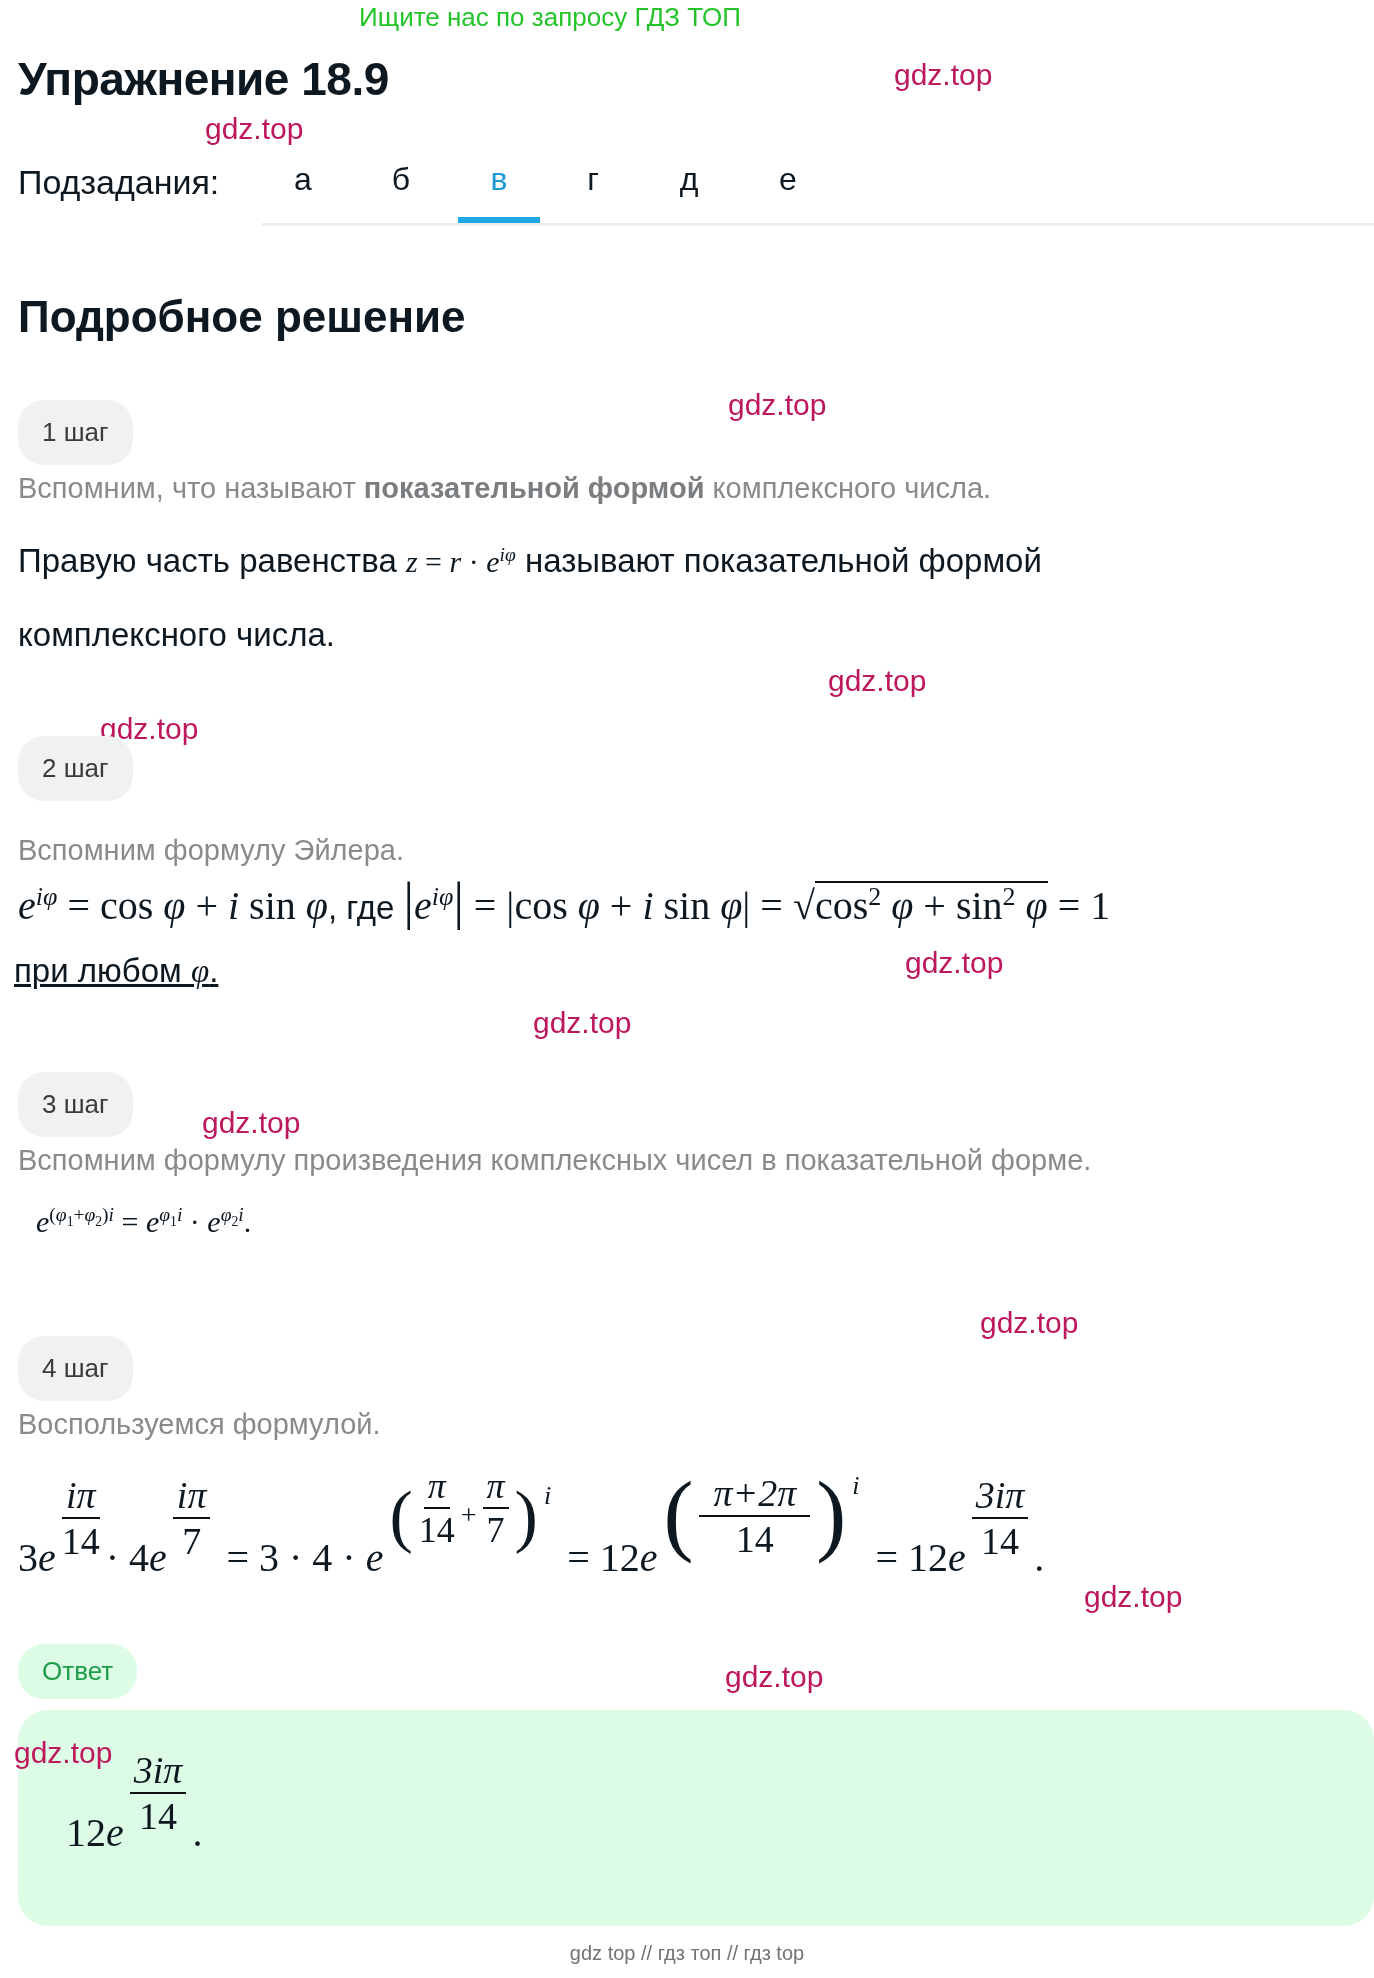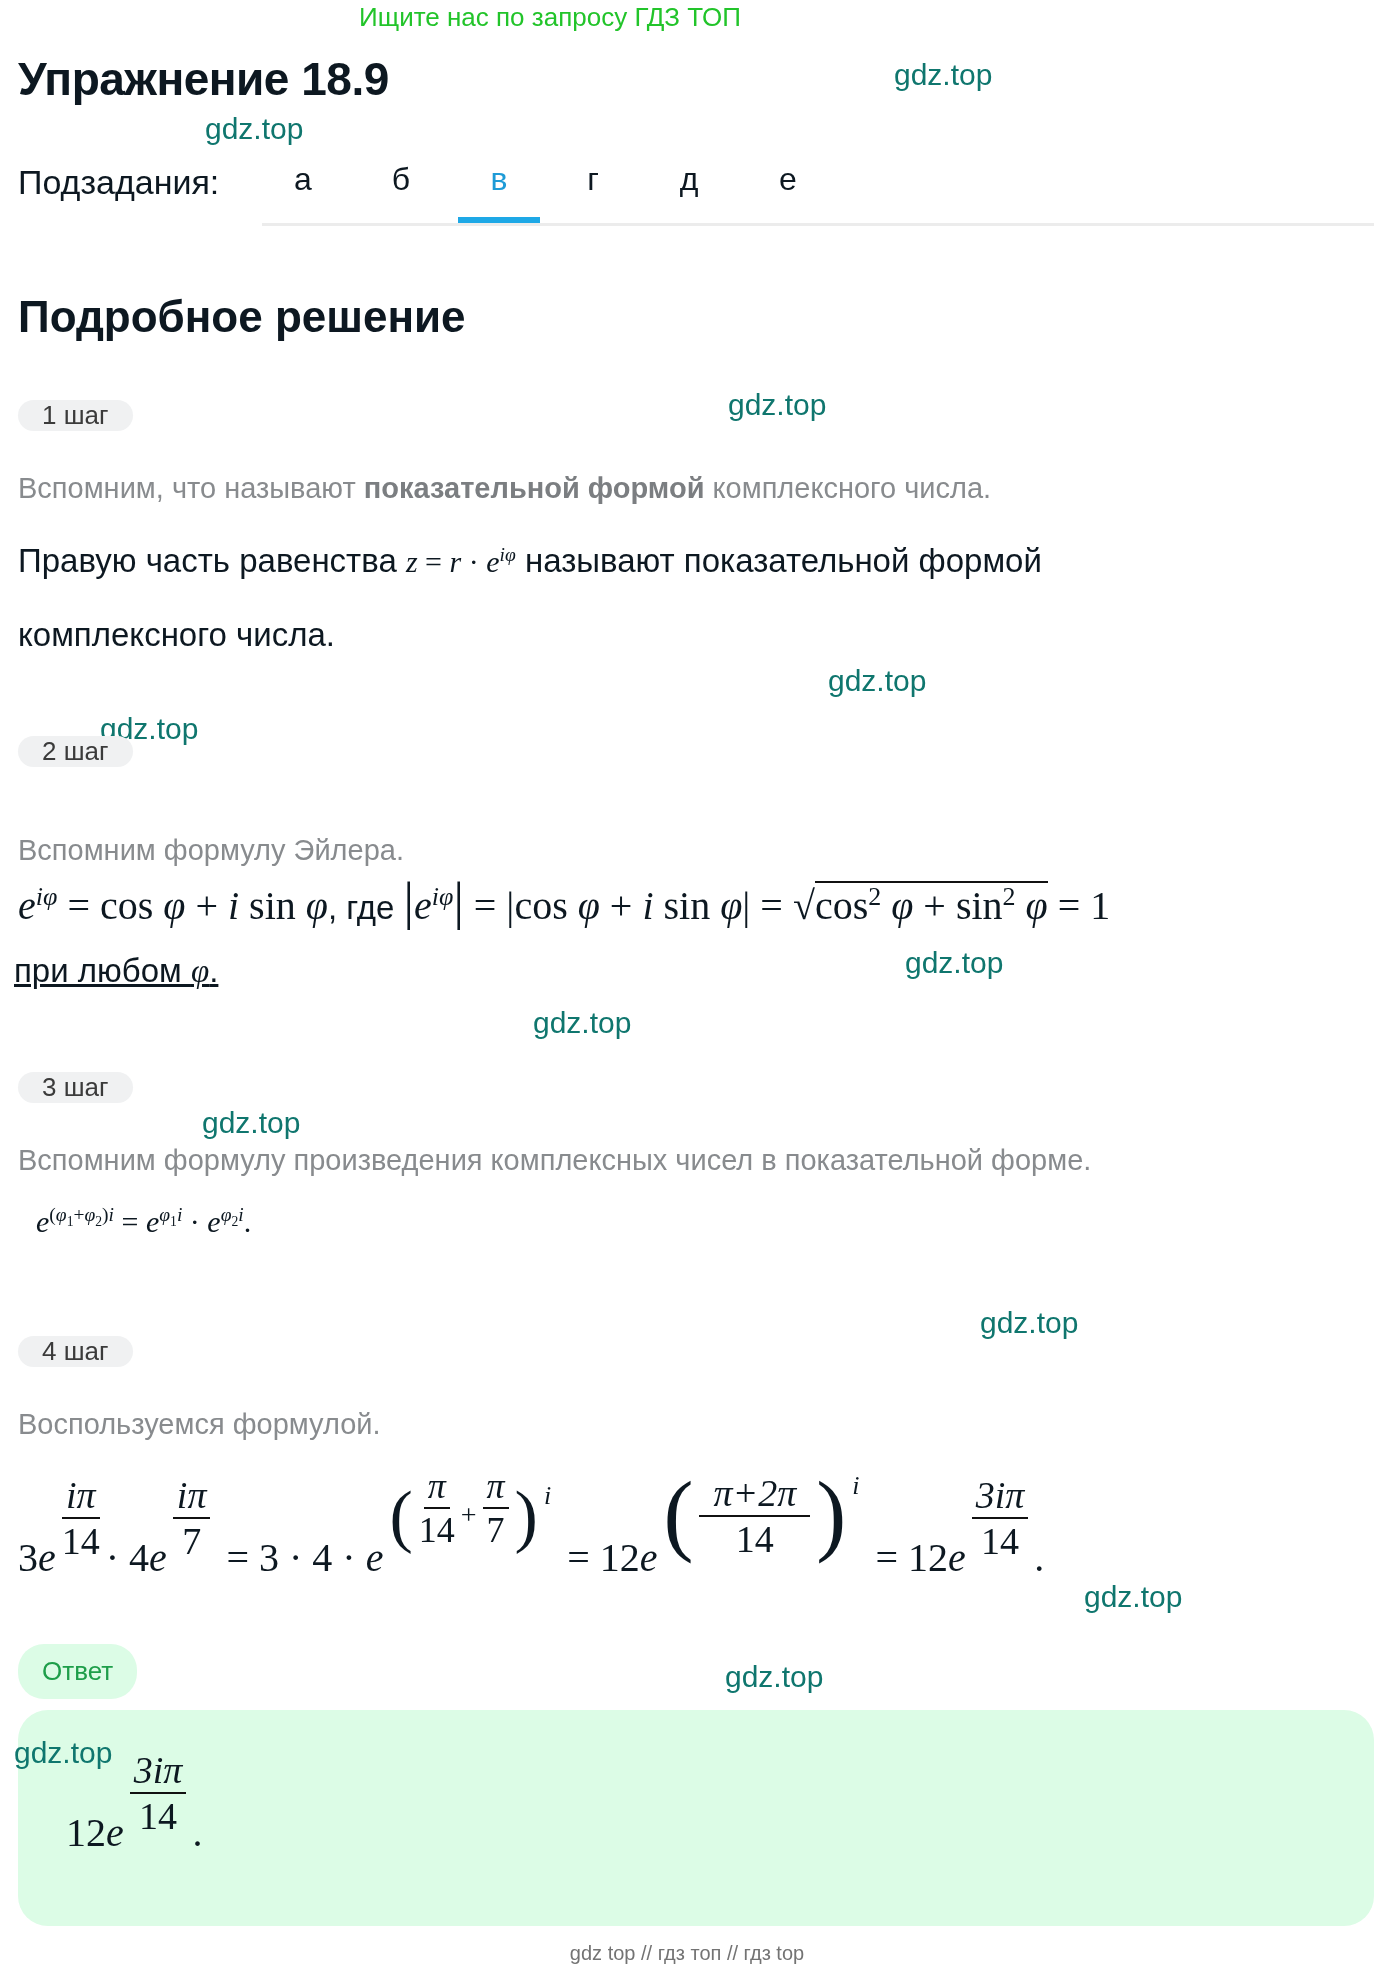--- a/index.html
+++ b/index.html
@@ -1,27 +1,27 @@
 <!DOCTYPE html>
 <html><head>
 <meta charset="utf-8">
 <style>
   html,body{margin:0;padding:0;background:#fff;}
   body{width:1374px;height:1978px;position:relative;overflow:hidden;font-family:"Liberation Sans","DejaVu Sans",sans-serif;color:#0d1821;}
   .abs{position:absolute;white-space:nowrap;}
   .promo{top:2px;left:0;width:1100px;text-align:center;color:#22c42a;font-size:26px;}
   .title{left:18px;top:52px;font-size:46px;font-weight:bold;letter-spacing:-0.5px;}
-  .wm{font-size:30px;color:#0f766e;}
+  .wm{font-size:30px;color:#be185d;}
   .sublabel{left:18px;top:163px;font-size:34px;}
   .tabs{left:262px;top:155px;width:1112px;height:68px;border-bottom:3px solid #ececec;}
   .tab{position:absolute;top:6px;font-size:32px;width:82px;text-align:center;cursor:pointer;}
   .tab.active{color:#1e9bd7;}
   .tab.active::after{content:"";position:absolute;left:0;right:0;top:56px;height:6px;background:#1ea8e6;}
   .h2{left:18px;top:292px;font-size:44px;font-weight:bold;}
-  .chip{background:#f0f1f2;color:#3b3b3b;font-size:26px;border-radius:26px;padding:0 24px;}
+  .chip{background:#f0f1f2;color:#3b3b3b;font-size:26px;border-radius:26px;padding:17px 24px;}
   .hint{font-size:29px;color:#888b8e;}
   .hint b{color:#7b7e81;}
   .body{font-size:33px;color:#0d1821;}
   .m{font-family:"Liberation Serif","DejaVu Serif",serif;font-style:italic;}
   .math{font-family:"Liberation Serif","DejaVu Serif",serif;font-size:30px;}
   sup{font-size:0.65em;}
   .frac{display:inline-flex;flex-direction:column;align-items:center;vertical-align:middle;}
   .frac .n{border-bottom:2px solid #111;padding:0 4px;}
   .ans-chip{background:#dcfce6;color:#1e9e4a;font-size:26px;border-radius:26px;padding:12px 24px;}
   .answer-box{left:18px;top:1710px;width:1356px;height:216px;background:#dcfce6;border-radius:30px;}

